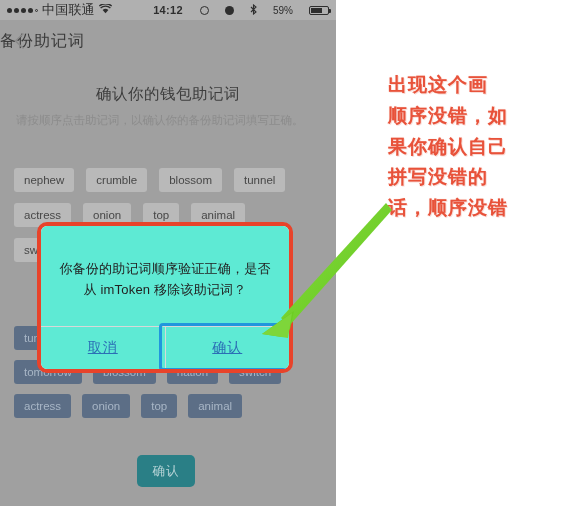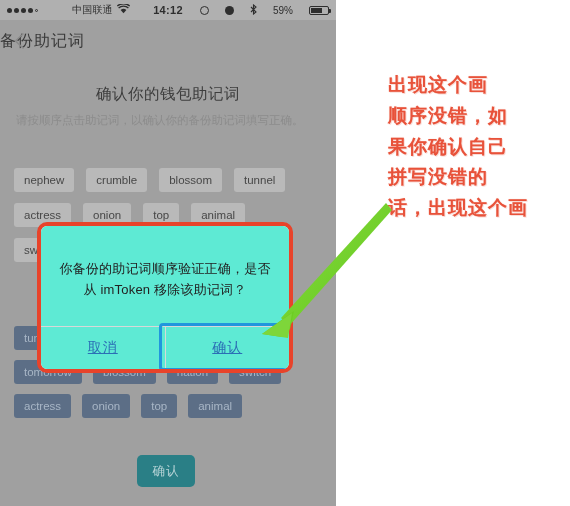--- a/index.html
+++ b/index.html
@@ -22,21 +22,21 @@
     position: absolute; left: 0; top: 0; width: 336px; height: 20px;
     background: #b0b0b0;
     display: flex; align-items: center;
     padding: 0 7px;
     font-size: 10px; color: #2e2e2e;
   }
   .sb-left { display: flex; align-items: center; gap: 4px; }
   .dots { display: flex; gap: 2px; align-items: center; }
   .dot { width: 5px; height: 5px; border-radius: 50%; background: #2e2e2e; }
   .dot.hollow { background: transparent; border: 1px solid #2e2e2e; width:3px; height:3px;}
-  .carrier { font-size: 10px; letter-spacing: .2px; margin-left: 30px; }
+  .carrier { font-size: 13px; letter-spacing: .2px; }
   .wifi { font-size: 11px; line-height: 1; }
   .sb-center {
     position: absolute; left: 0; right: 0; text-align: center;
     font-size: 11px; font-weight: bold; color: #2e2e2e; letter-spacing: .3px;
   }
   .sb-right {
     margin-left: auto; display: flex; align-items: center; gap: 16px;
     position: relative; z-index: 2; font-size: 10px;
   }
   .ic-circ {
@@ -267,21 +267,21 @@
       </div>
     </div>
 
   </div>
 
   <div class="annot">
     <div>出现这个画</div>
     <div>顺序没错，如</div>
     <div>果你确认自己</div>
     <div>拼写没错的</div>
-    <div>话，出现这个画</div>
+    <div>话，顺序没错</div>
   </div>
 
   <svg class="arrow-layer" viewBox="0 0 570 506">
     <defs>
       <linearGradient id="gshaft" x1="0" y1="0" x2="1" y2="1">
         <stop offset="0%" stop-color="#8ada3c"></stop>
         <stop offset="100%" stop-color="#5fc81f"></stop>
       </linearGradient>
     </defs>
     <path d="M386 203 L281 318 L289 326 L392 210 Z" fill="url(#gshaft)"></path>

